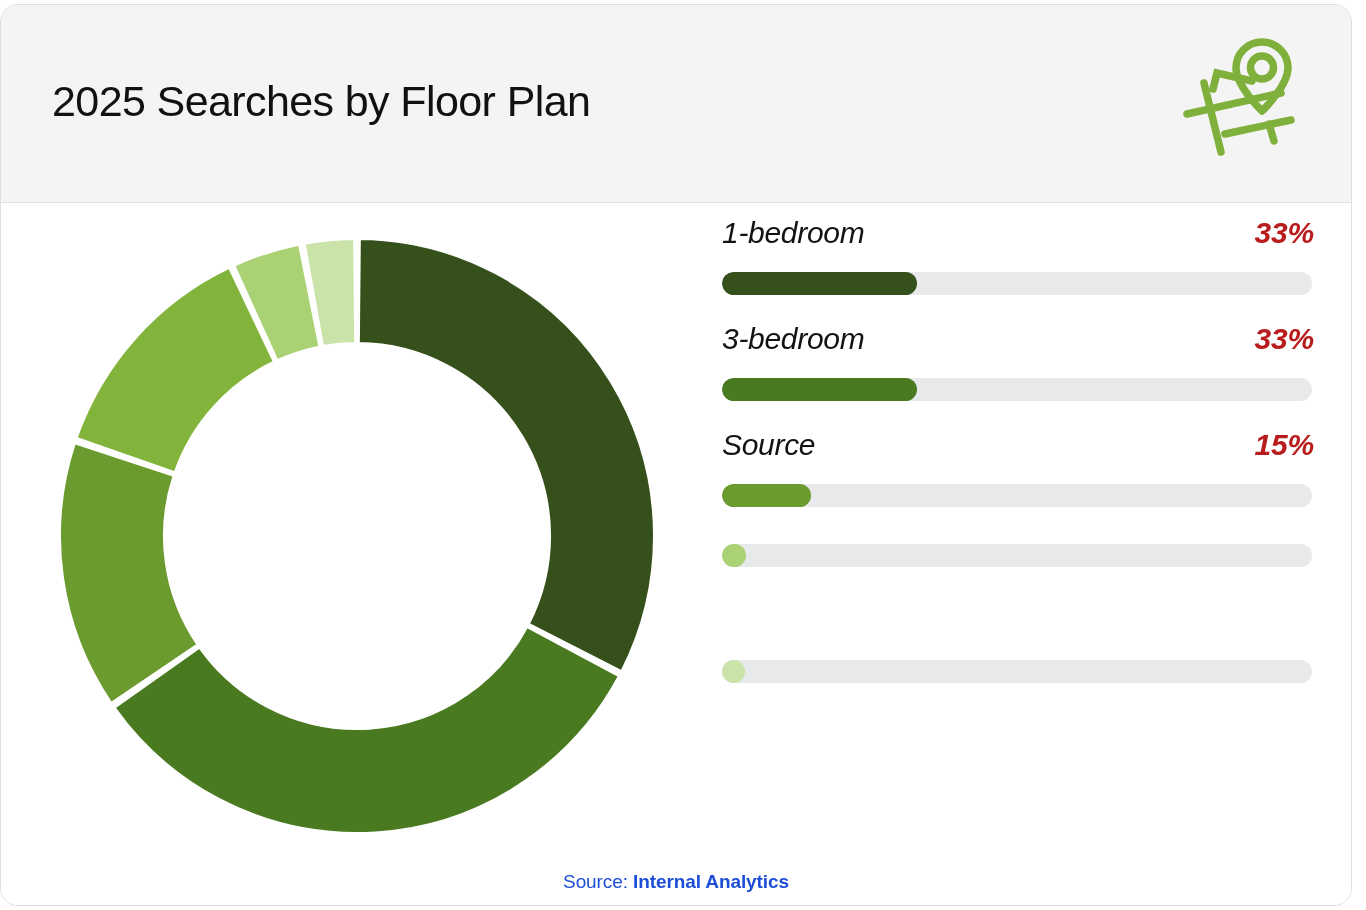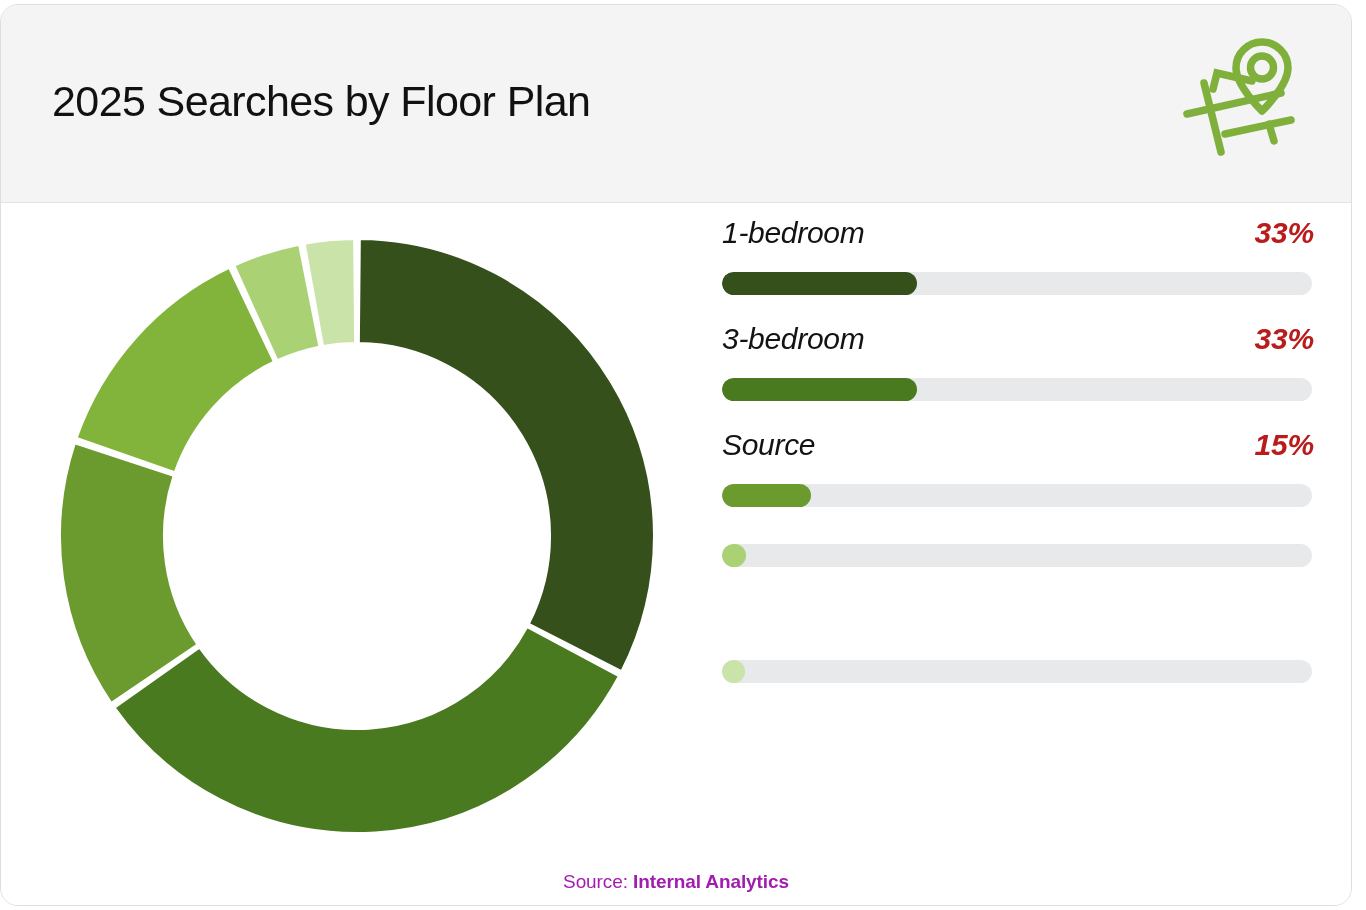--- a/index.html
+++ b/index.html
@@ -128,21 +128,21 @@
     border-radius: 12px;
   }
 
   .source {
     position: absolute;
     left: 0;
     bottom: 14px;
     width: 100%;
     text-align: center;
     font-size: 19px;
-    color: #a21caf;
+    color: #1d4ed8;
     letter-spacing: -0.1px;
   }
   .source b { font-weight: 700; }
   .source .src-label { font-weight: 400; }
 </style>
 </head>
 <body>
 
 <div class="card">
 

